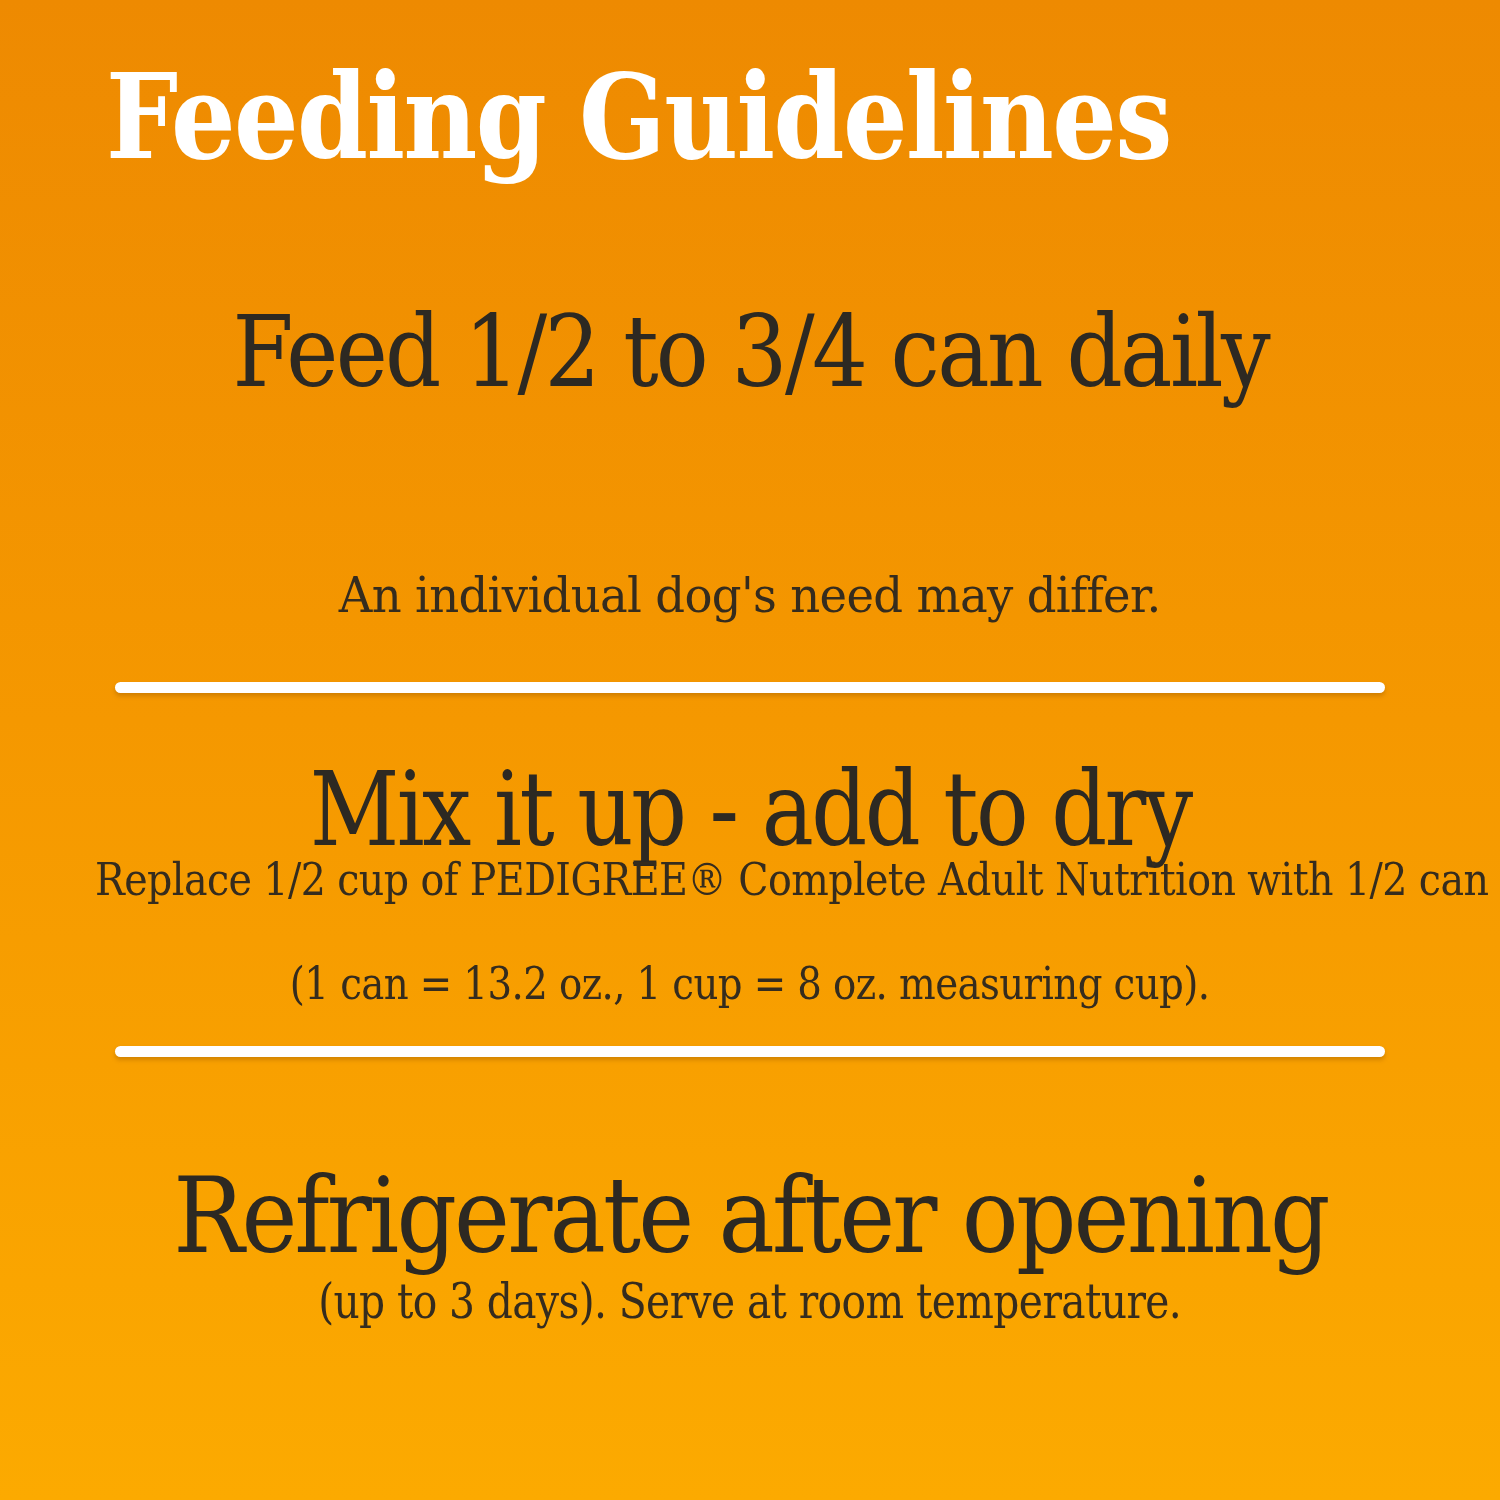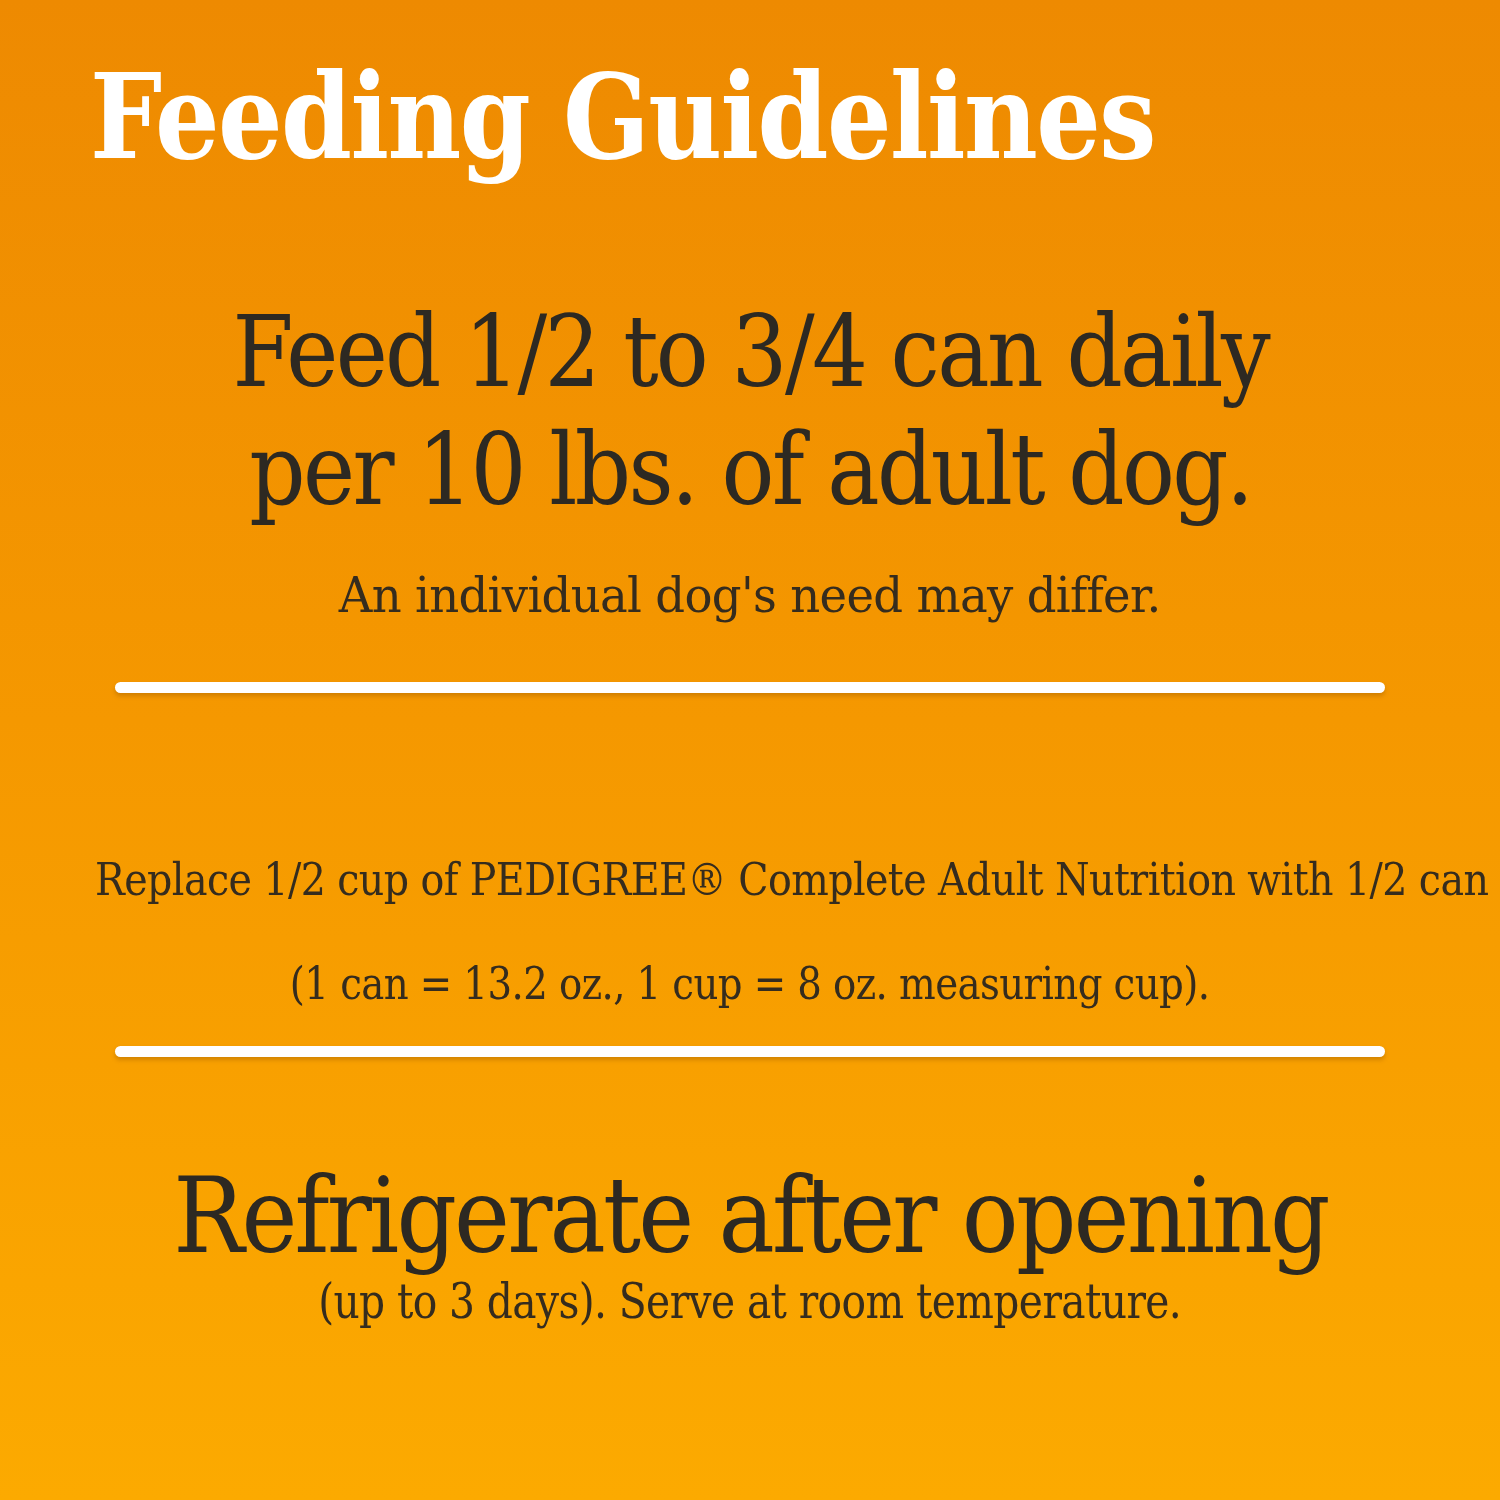--- a/index.html
+++ b/index.html
@@ -27,21 +27,21 @@
     color: var(--ink, #2D2922);
     line-height: 1;
   }
   .line > span {
     display: inline-block;
     transform-origin: center top;
   }
   .page-title {
     position: absolute;
     top: 58px;
-    left: 90px;
+    left: 106px;
     white-space: nowrap;
     color: var(--paper, #FFFFFF);
     font-size: 118px;
     font-weight: bold;
     letter-spacing: -0.015em;
     line-height: 1;
   }
   .page-title > span {
     display: inline-block;
     transform: scaleX(0.86);
@@ -91,29 +91,29 @@
 
 <div class="stage" style="--bg-top: #EE8A01; --bg-mid: #F59800; --bg-bottom: #FCAA00; --ink: #2D2922; --ink-soft: #352C1E; --paper: #FFFFFF;">
 
   <div class="page-title">
     <span>Feeding Guidelines</span>
   </div>
 
   <div class="line big feed-line1">
     <span>Feed 1/2 to 3/4 can daily</span>
   </div>
-  <div class="line big feed-line2">
-    <span>per 10 lbs. of adult dog.</span>
-  </div>
   <div class="line sub feed-sub">
     <span>An individual dog's need may differ.</span>
   </div>
 
   <div class="divider divider-1"></div>
 
+  <div class="line big mix-heading">
+    <span>Mix it up - add to dry</span>
+  </div>
   <div class="line sub mix-sub1">
     <span>Replace 1/2 cup of PEDIGREE® Complete Adult Nutrition with 1/2 can</span>
   </div>
   <div class="line sub mix-sub2">
     <span>(1 can = 13.2 oz., 1 cup = 8 oz. measuring cup).</span>
   </div>
 
   <div class="divider divider-2"></div>
 
   <div class="line big refrig-heading">

